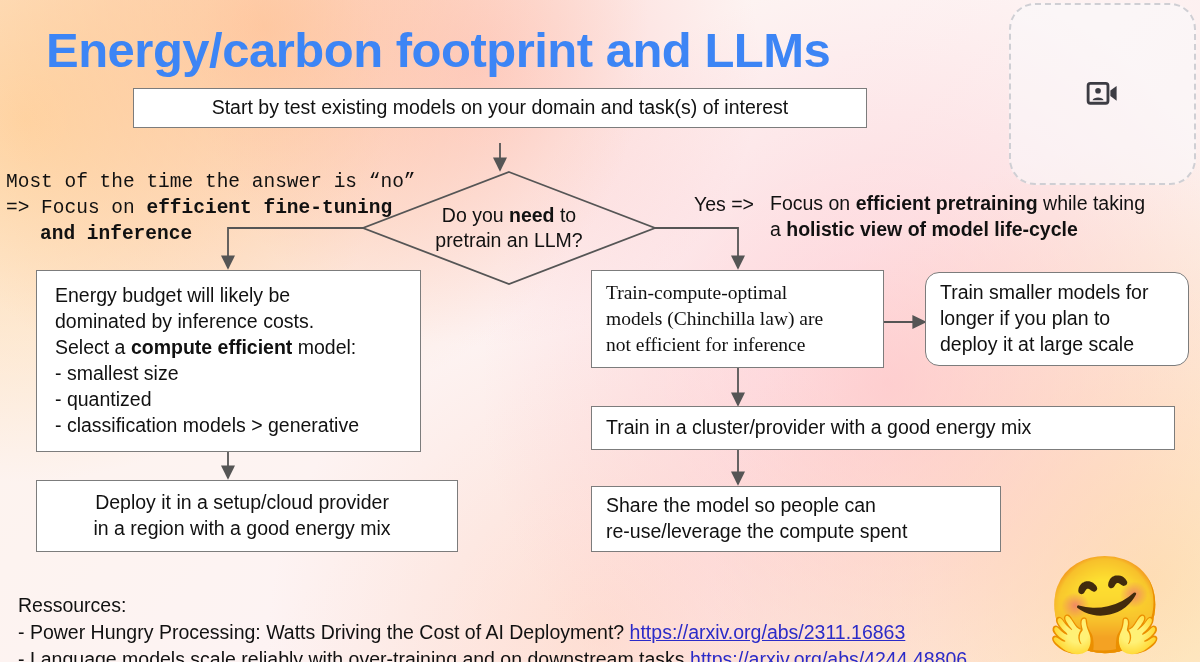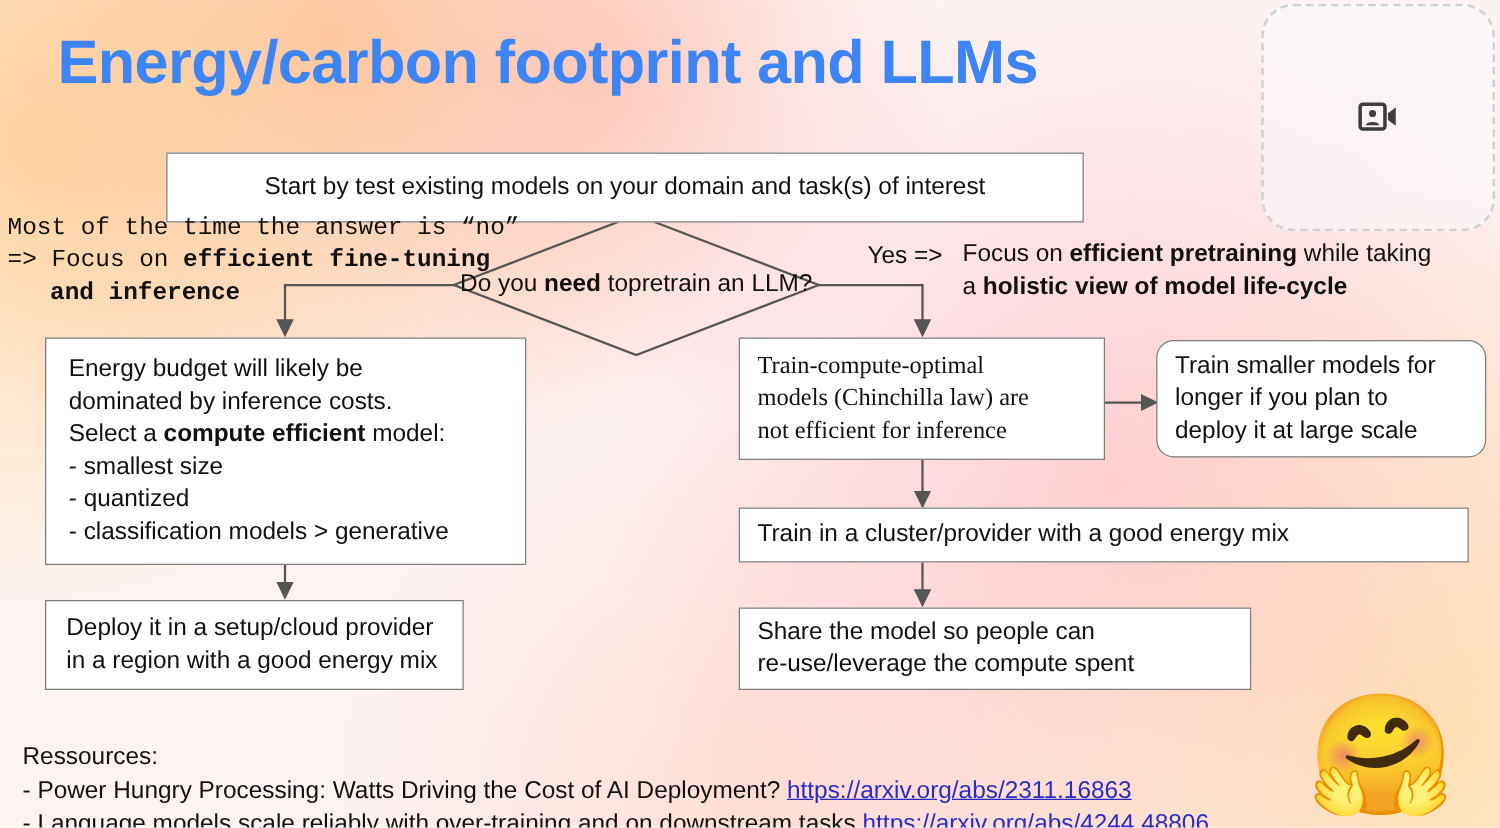--- a/index.html
+++ b/index.html
@@ -54,21 +54,21 @@
     justify-content:center;
   }
   .box.center{align-items:center;text-align:center;}
   .box.rounded{border-radius:14px;}
   .box b{font-weight:bold;}
   .line{white-space:nowrap;}
   
   .diamond-wrap{position:absolute;left:363px;top:172px;width:292px;height:112px;}
   .diamond-label{
     position:absolute;left:0;top:0;width:292px;height:112px;
-    display:flex;flex-direction:row;align-items:center;justify-content:center;
+    display:flex;flex-direction:column;align-items:center;justify-content:center;
     font-size:19.5px;color:#111;line-height:1.3;text-align:center;
   }
   
   .anno{
     position:absolute;
     font-size:19.5px;
     color:#111;
     line-height:1.33;
   }
   .anno b{font-weight:bold;}
@@ -123,21 +123,21 @@
     <span class="glyph">
       <svg viewBox="0 0 24 24" width="34" height="34">
         <rect x="1.5" y="4.5" width="14" height="14" rx="1.6" fill="none" stroke="#3c3c43" stroke-width="2"></rect>
         <circle cx="8.5" cy="9.7" r="2.0" fill="#3c3c43"></circle>
         <path d="M4.6,16.4 C5.3,13.9 11.7,13.9 12.4,16.4 z" fill="#3c3c43"></path>
         <path d="M17.2,9.6 L21.6,6.3 L21.6,16.7 L17.2,13.4 z" fill="#3c3c43"></path>
       </svg>
     </span>
   </div>
 
-  <div class="box center" style="left:133px;top:122px;width:734px;height:56px;text-align:right;">
+  <div class="box center" style="left:133px;top:88px;width:734px;height:40px;text-align:right;">
     <span class="line">Start by test existing models on your domain and task(s) of interest</span>
   </div>
 
   <div class="diamond-wrap">
     <div class="diamond-label">
       <div class="line"><span>Do you </span><b>need</b><span> to</span></div>
       <div class="line">pretrain an LLM?</div>
     </div>
   </div>
 
@@ -157,21 +157,21 @@
 
   <div class="box" style="left:36px;top:270px;width:385px;height:182px;padding-left:18px;">
     <div class="line">Energy budget will likely be</div>
     <div class="line">dominated by inference costs.</div>
     <div class="line"><span>Select a </span><b>compute efficient</b><span> model:</span></div>
     <div class="line">- smallest size</div>
     <div class="line">- quantized</div>
     <div class="line">- classification models &gt; generative</div>
   </div>
 
-  <div class="box" style="left:36px;top:480px;width:335px;height:72px;padding-left:16px;">
+  <div class="box" style="left:36px;top:480px;width:422px;height:72px;padding-left:4px;align-items:center;">
     <div class="line">Deploy it in a setup/cloud provider</div>
     <div class="line">in a region with a good energy mix</div>
   </div>
 
   <div class="box" style="left:591px;top:270px;width:293px;height:98px;padding-left:14px;font-family:Liberation Serif, serif;">
     <div class="line">Train-compute-optimal</div>
     <div class="line">models (Chinchilla law) are</div>
     <div class="line">not efficient for inference</div>
   </div>
 

